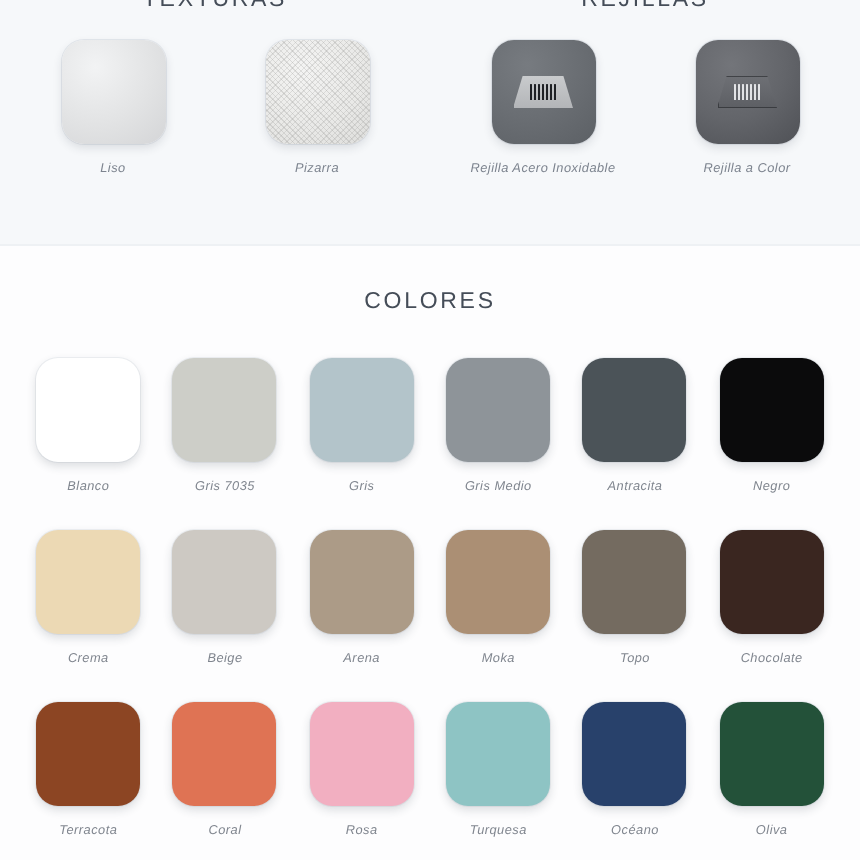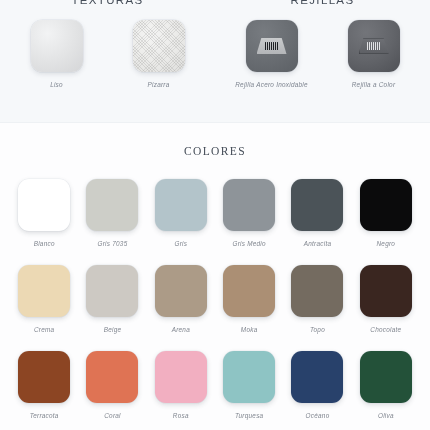--- a/index.html
+++ b/index.html
@@ -137,21 +137,21 @@
   
   .colores {
     position: absolute;
     top: 122px;
     left: 0;
     width: 430px;
     background: #fdfdfe;
     padding: 22px 0 16px 0;
     border-top: 1px solid #eef1f4;
   }
-  .colores .section-title { margin-bottom: 22px; font-family: Liberation Serif, serif; }
+  .colores .section-title { margin-bottom: 22px; }
   .color-grid {
     display: grid;
     grid-template-columns: repeat(6, 1fr);
     row-gap: 18px;
     padding: 0 10px;
   }
   .color-cell {
     display: flex;
     flex-direction: column;
     align-items: center;

